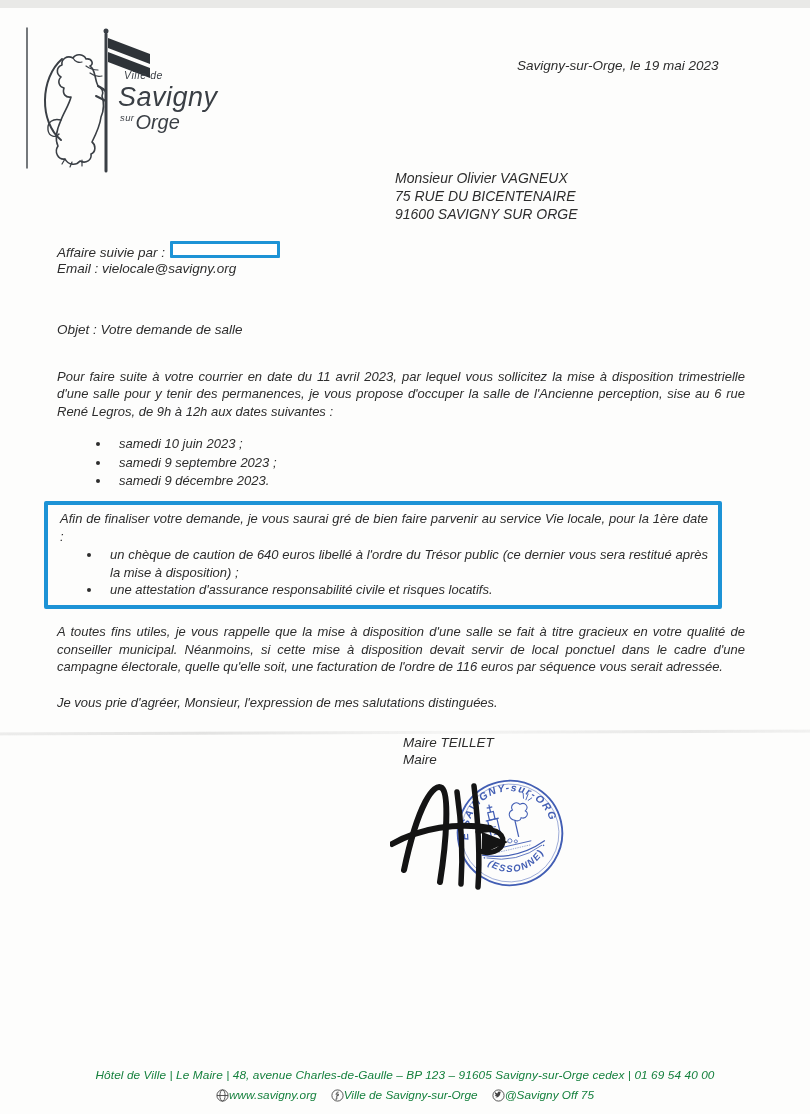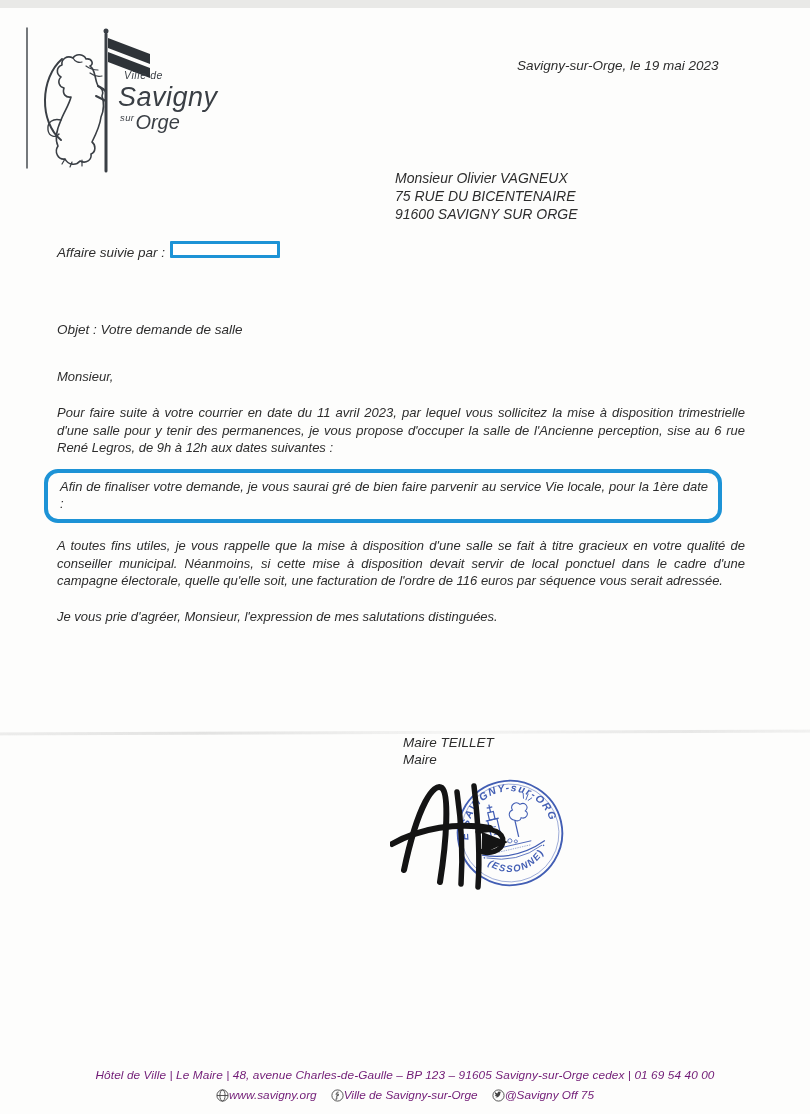--- a/index.html
+++ b/index.html
@@ -32,39 +32,39 @@
   .objet{position:absolute;left:57px;top:314px;font-size:13.5px;}
   
   .body{position:absolute;left:57px;top:360px;width:688px;font-size:13px;line-height:17.4px;}
   .body p{margin:0;}
   .p-just{text-align:justify;}
   .salutation{margin-bottom:19px !important;}
   ul.dates{margin:15px 0 0 0;padding-left:54px;}
   ul.dates li{margin:0 0 1px 0;padding-left:8px;}
   .hlbox{
     margin-left:-13px;margin-top:12px;
-    border:4px solid var(--hl);border-radius:14px;
+    border:4px solid var(--hl);border-radius:2px;
     padding:5px 10px 7px 12px;width:678px;box-sizing:border-box;
   }
   .hlbox ul{margin:1px 0 0 0;padding-left:42px;}
   .hlbox li{padding-left:8px;text-align:justify;}
   .p2{margin-top:14px !important;}
   .closing{margin-top:18px !important;}
   
   .sig-block{position:absolute;left:403px;top:727px;font-size:13.5px;line-height:16.5px;}
   .stamp{position:absolute;left:453px;top:768px;transform:rotate(-13deg);opacity:.92;}
   .signature{position:absolute;left:390px;top:762px;}
   
   .crease{
     position:absolute;left:0;top:723px;width:810px;height:3px;
     background:linear-gradient(90deg,rgba(90,90,90,.10),rgba(90,90,90,.16) 25%,rgba(90,90,90,.05) 55%,rgba(90,90,90,.13) 85%,rgba(90,90,90,.07));
     transform:rotate(-.2deg);filter:blur(.4px);
   }
   
-  .footer{position:absolute;left:0;top:1060px;width:810px;text-align:center;color:#701a75;}
+  .footer{position:absolute;left:0;top:1060px;width:810px;text-align:center;color:#15803d;}
   .footer .f1{font-size:11.8px;letter-spacing:.1px;}
   .footer .f2{font-size:11.8px;margin-top:6px;display:flex;justify-content:center;gap:14px;align-items:center;}
   .footer .seg{display:inline-flex;align-items:center;}
   .ficon{display:inline-block;vertical-align:-2px;}
 </style>
 </head>
 <body>
 
 <div class="page">
 
@@ -108,28 +108,37 @@
   <div class="dateline">Savigny-sur-Orge, le 19 mai 2023</div>
 
   <div class="recipient">
     <div>Monsieur Olivier VAGNEUX</div>
     <div>75 RUE DU BICENTENAIRE</div>
     <div>91600 SAVIGNY SUR ORGE</div>
   </div>
 
   <div class="meta">
     <div><span>Affaire suivie par :</span><span class="redaction"></span></div>
+    <div>Email : vielocale@savigny.org</div>
   </div>
   <div class="objet">Objet : Votre demande de salle</div>
 
   <div class="body">
-    <p class="salutation">Monsieur,</p>
     <p class="p-just">Pour faire suite à votre courrier en date du 11 avril 2023, par lequel vous sollicitez la mise à disposition trimestrielle d'une salle pour y tenir des permanences, je vous propose d'occuper la salle de l'Ancienne perception, sise au 6 rue René Legros, de 9h à 12h aux dates suivantes :</p>
+    <ul class="dates">
+      <li>samedi 10 juin 2023 ;</li>
+      <li>samedi 9 septembre 2023 ;</li>
+      <li>samedi 9 décembre 2023.</li>
+    </ul>
     <div class="hlbox">
       <p class="p-just">Afin de finaliser votre demande, je vous saurai gré de bien faire parvenir au service Vie locale, pour la 1ère date :</p>
+      <ul>
+        <li>un chèque de caution de 640 euros libellé à l'ordre du Trésor public (ce dernier vous sera restitué après la mise à disposition) ;</li>
+        <li>une attestation d'assurance responsabilité civile et risques locatifs.</li>
+      </ul>
     </div>
     <p class="p-just p2">A toutes fins utiles, je vous rappelle que la mise à disposition d'une salle se fait à titre gracieux en votre qualité de conseiller municipal. Néanmoins, si cette mise à disposition devait servir de local ponctuel dans le cadre d'une campagne électorale, quelle qu'elle soit, une facturation de l'ordre de 116 euros par séquence vous serait adressée.</p>
     <p class="closing">Je vous prie d'agréer, Monsieur, l'expression de mes salutations distinguées.</p>
   </div>
 
   <div class="crease"></div>
 
   <div class="sig-block">
     <div>Maire TEILLET</div>
     <div>Maire</div>

